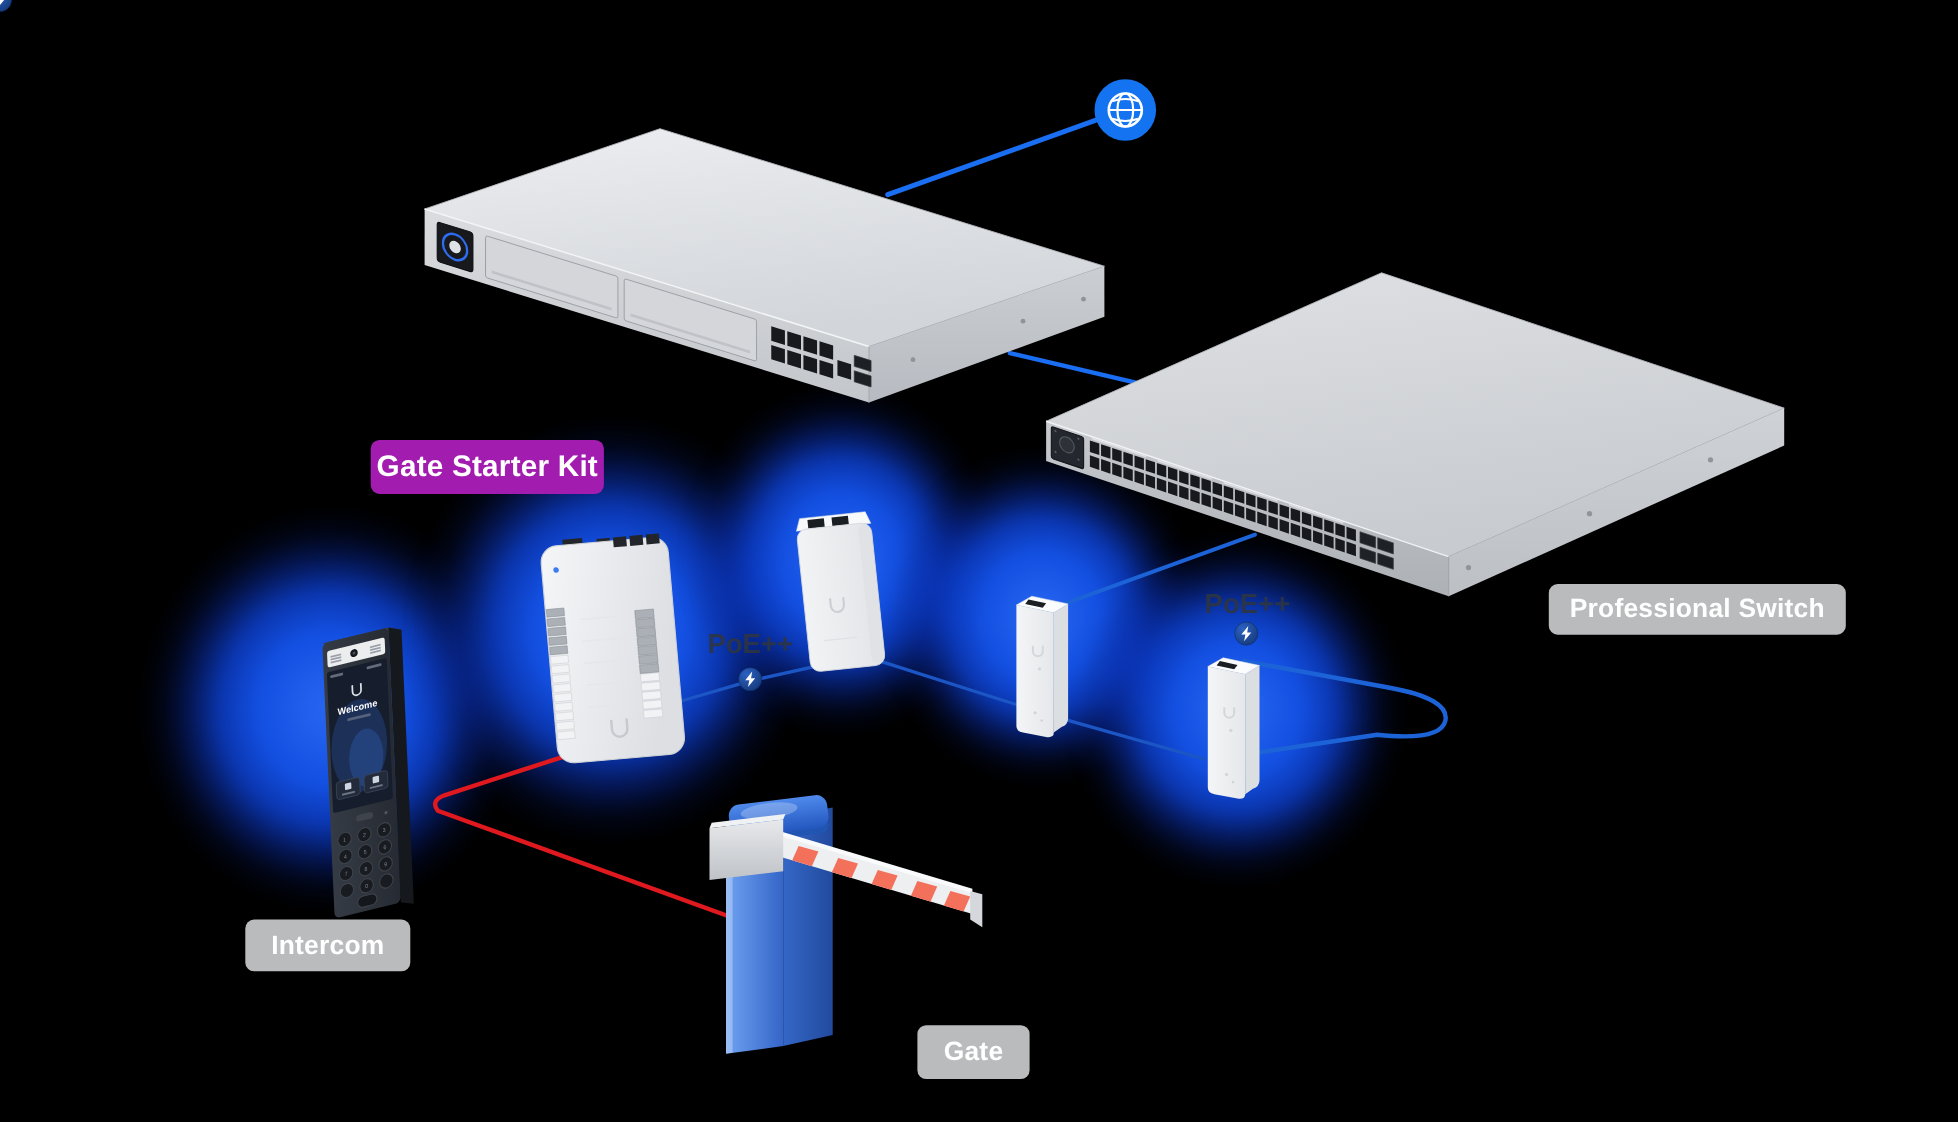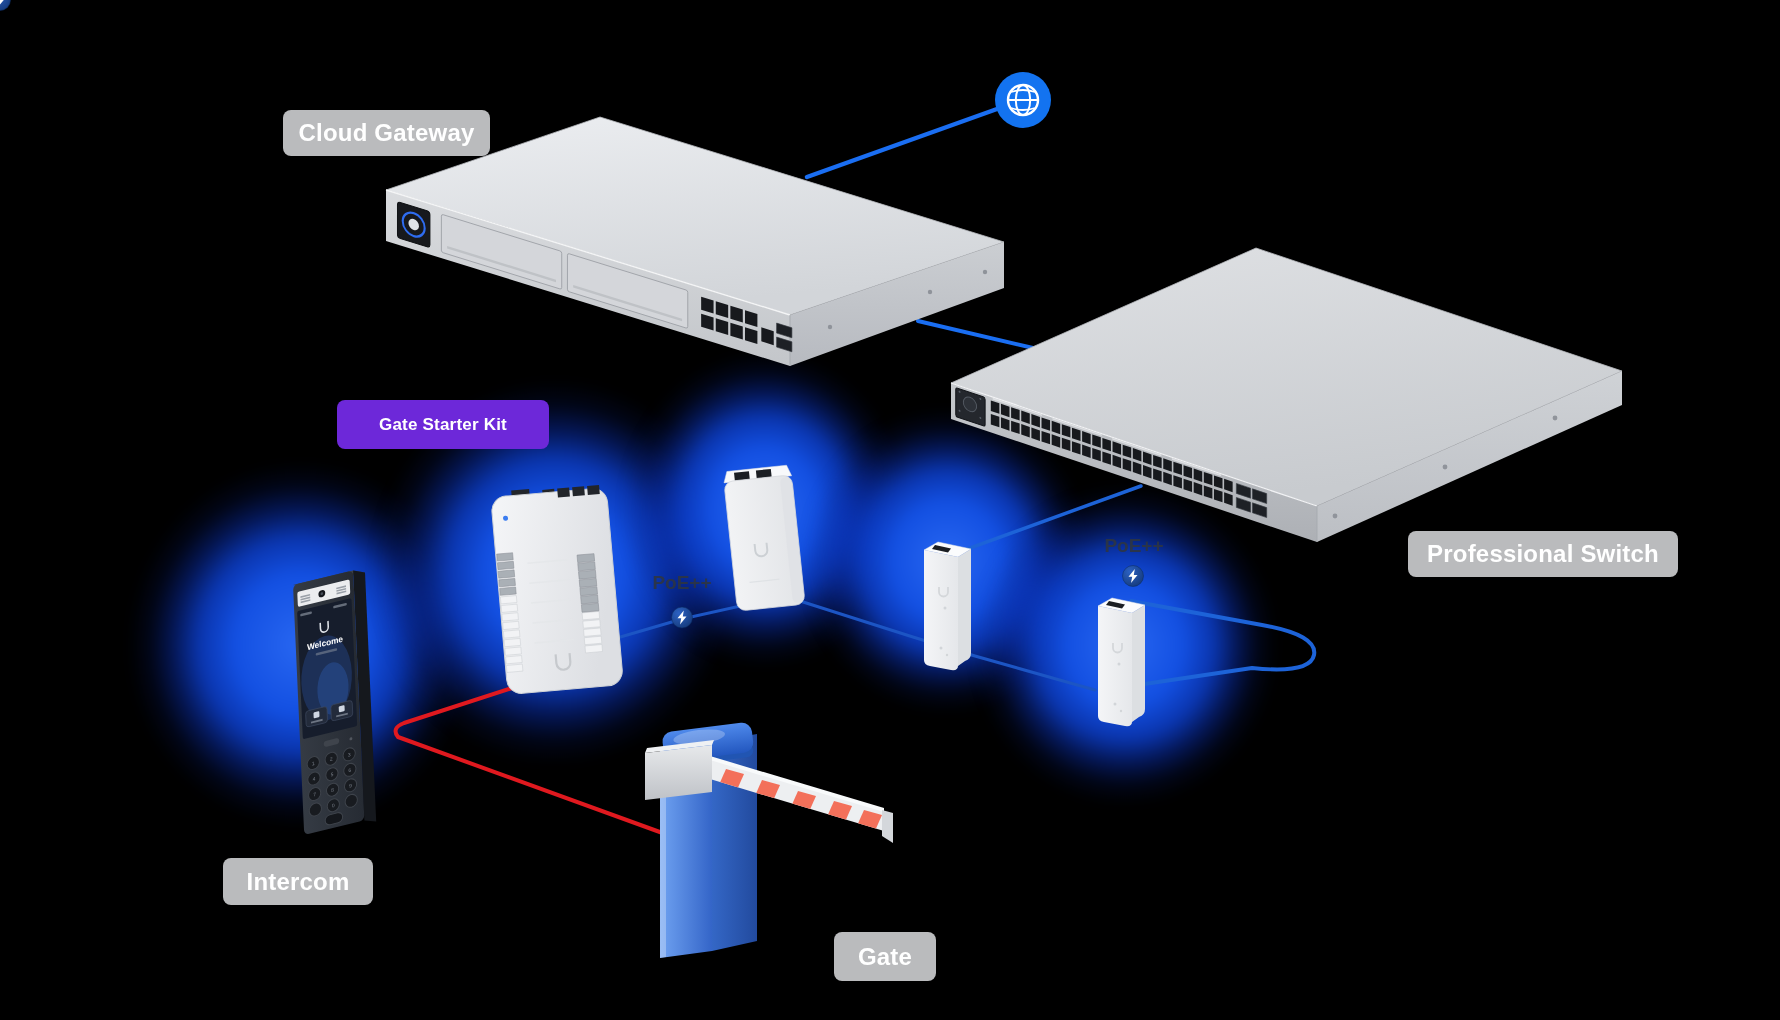--- a/index.html
+++ b/index.html
@@ -6,23 +6,23 @@
   .stage{position:relative;width:1780px;height:1020px;background:#000;overflow:hidden;
          font-family:"Liberation Sans",sans-serif;}
   .glow{position:absolute;border-radius:50%;filter:blur(6px);
     background:radial-gradient(50% 50% at 50% 50%,
       rgba(41,105,246,.98) 0%, rgba(20,84,238,.95) 38%, rgba(13,67,219,.80) 58%,
       rgba(10,49,185,.45) 74%, rgba(7,32,130,.18) 87%, rgba(0,0,0,0) 100%);}
   svg.scene{position:absolute;left:0;top:0;z-index:2;}
   .tag{position:absolute;z-index:3;display:flex;align-items:center;justify-content:center;
        border-radius:8px;color:#fff;font-weight:bold;font-size:24px;letter-spacing:.2px;}
   .tag.gray{background:rgba(196,197,199,.95);}
-  .tag.blue{background:#6d28d9;font-size:17px;}
+  .tag.blue{background:#a21caf;font-size:27px;}
   .poe-text{position:absolute;z-index:3;width:92px;text-align:center;font-weight:bold;
-            font-size:19px;color:rgba(47,54,64,.88);}
+            font-size:25px;color:rgba(47,54,64,.88);}
 </style>
 </head>
 <body>
 
 <div class="stage">
 
   <div class="glow" style="left:128px;top:462px;width:345px;height:365px;"></div>
   <div class="glow" style="left:372px;top:380px;width:365px;height:385px;"></div>
   <div class="glow" style="left:622px;top:352px;width:285px;height:315px;"></div>
   <div class="glow" style="left:802px;top:408px;width:290px;height:305px;"></div>
@@ -365,21 +365,20 @@
     </g>
 
     <g id="boltBadge">
       <circle r="10.5" fill="url(#boltG)" stroke="#0b2a5e" stroke-width="0.5"></circle>
       <path d="M 1.8 -7 L -4.5 0.8 L -0.8 0.8 L -2 7 L 4.5 -0.9 L 0.8 -0.9 Z" fill="#ffffff"></path>
     </g>
     <use href="#boltBadge" transform="translate(682,617.5)"></use>
     <use href="#boltBadge" transform="translate(1133,576)"></use>
   </svg>
 
-  <div class="tag gray" style="left:283px;top:110px;width:207px;height:46px;">Cloud Gateway</div>
   <div class="tag blue" style="left:337px;top:400px;width:212px;height:49px;">Gate Starter Kit</div>
   <div class="tag gray" style="left:1408px;top:531px;width:270px;height:46px;">Professional Switch</div>
-  <div class="tag gray" style="left:223px;top:858px;width:150px;height:47px;">Intercom</div>
+  <div class="tag gray" style="left:223px;top:836px;width:150px;height:47px;">Intercom</div>
   <div class="tag gray" style="left:834px;top:932px;width:102px;height:49px;">Gate</div>
 
   <div class="poe-text" style="left:636px;top:572px;">PoE++</div>
   <div class="poe-text" style="left:1088px;top:535px;">PoE++</div>
 </div>
 
 </body></html>

